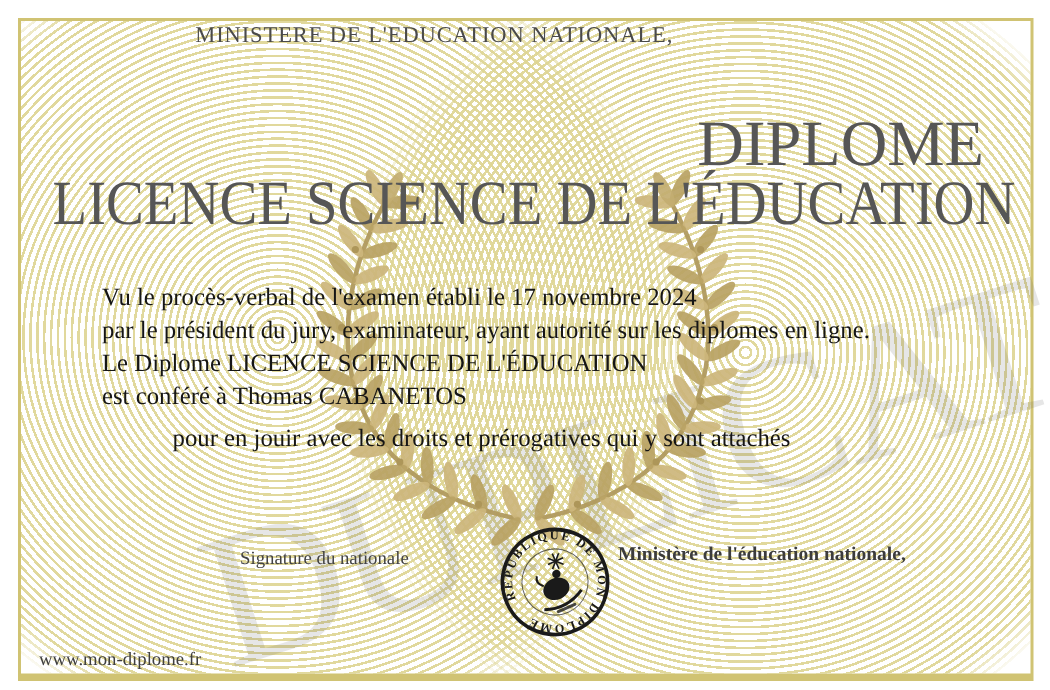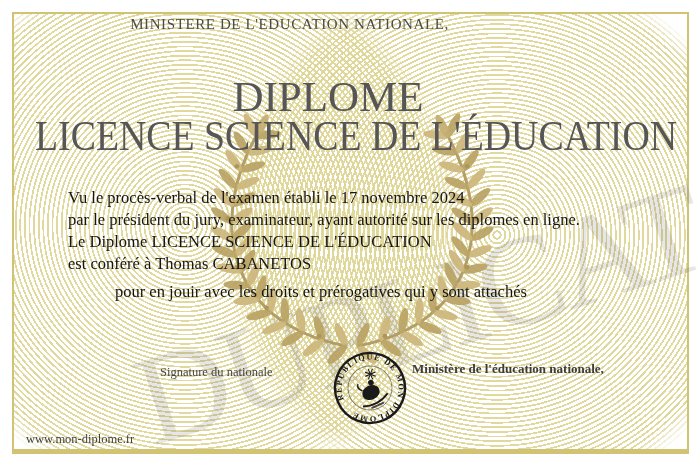--- a/index.html
+++ b/index.html
@@ -27,21 +27,21 @@
   .wreath{position:absolute;left:0;top:0;z-index:2;}
   
   .frame{
     position:absolute;left:12px;top:12px;right:11px;bottom:6px;
     border:2px solid #d0c373;border-bottom-width:5px;z-index:1;
   }
   
   .txt{position:absolute;z-index:3;}
   .ministry-header{top:16px;left:0;width:579px;text-align:center;
     font-size:15px;letter-spacing:.6px;color:#4a4a4a;}
-  .title{top:72px;left:0;width:656px;text-align:center;font-size:43px;color:#565656;}
+  .title{top:72px;left:0;width:656px;text-align:right;font-size:43px;color:#565656;}
   .subtitle{top:112px;left:0;width:700px;text-align:center;font-size:42px;color:#565656;
     white-space:nowrap;transform:scaleX(.9);transform-origin:50% 50%;}
   .body-block{left:68px;top:187px;font-size:16.5px;line-height:22px;color:#151515;}
   .closing-line{margin-top:6px;padding-left:47px;}
   .signature-label{left:160px;top:365px;font-size:12.5px;color:#434343;}
   .ministry-label{left:412px;top:361px;font-size:13px;color:#3c3c3c;font-weight:bold;}
   .website{left:26px;top:432px;font-size:12.5px;color:#3f3f3f;}
   .serial{right:14px;top:432px;font-size:13px;color:#2e2e2e;}
   .seal{position:absolute;left:332px;top:350px;z-index:3;}
 </style>

